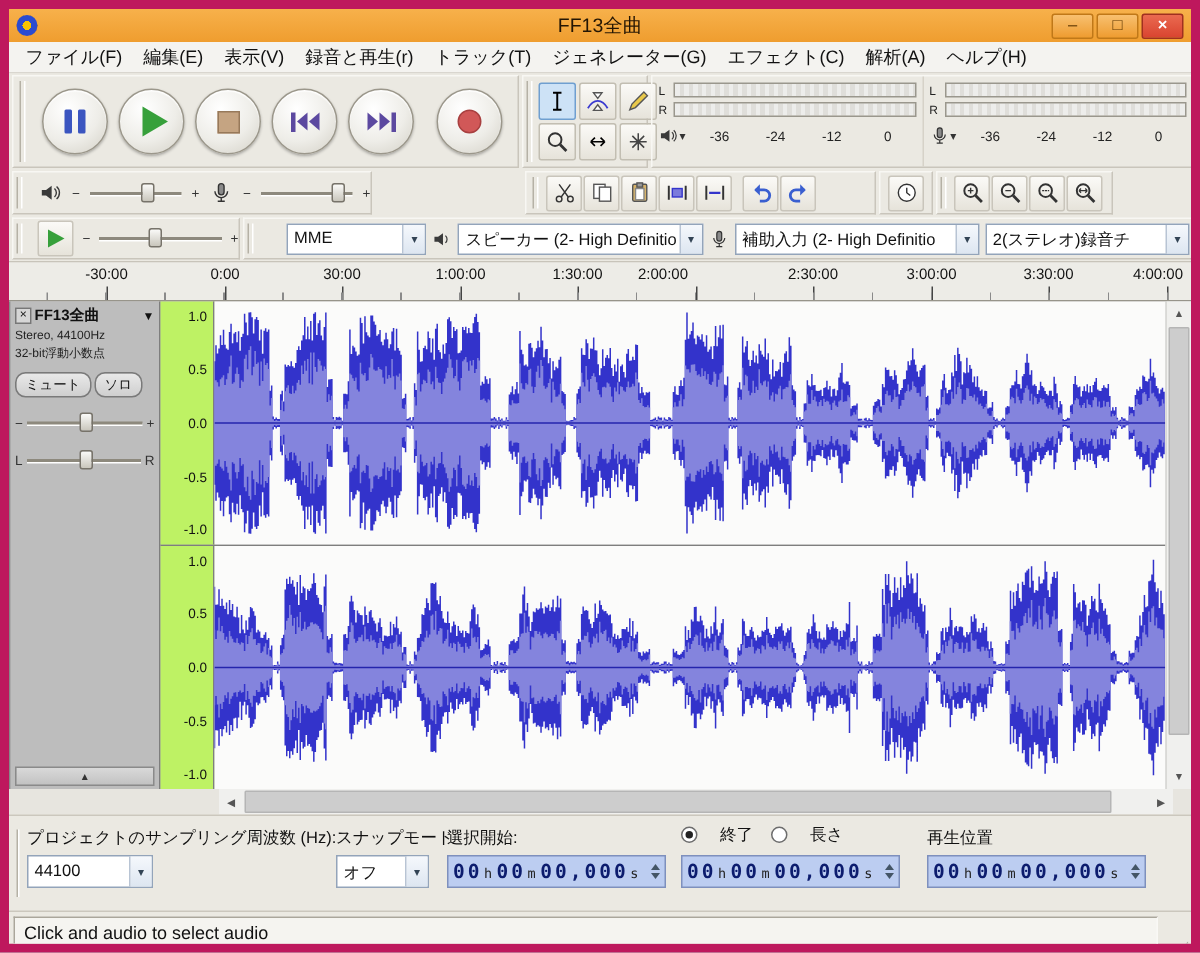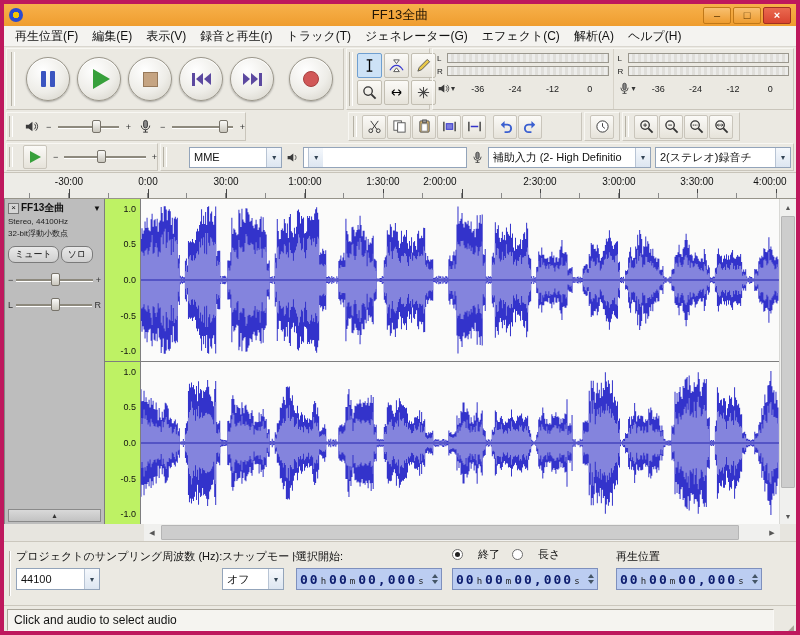--- a/index.html
+++ b/index.html
@@ -1,18 +1,18 @@
 <!DOCTYPE html>
 <html><head>
 <meta charset="utf-8">
 <style>
 *{margin:0;padding:0;box-sizing:border-box}
 html,body{width:800px;height:635px}
 body{font-family:"Liberation Sans","DejaVu Sans",sans-serif;font-size:12px;background:#8fa3ba;color:#111}
-#win{position:relative;width:800px;height:635px;background:#ebe9e2;border:4px solid #be185d;overflow:hidden}
+#win{position:relative;width:800px;height:635px;background:#ebe9e2;border:6px solid #be185d;overflow:hidden}
 
 #titlebar{position:absolute;top:0;left:0;right:0;height:22px;background:linear-gradient(#f7b14b,#ef9d2f);display:flex;align-items:center;padding:0 5px}
 #appicon{width:14px;height:14px;border-radius:50%;background:radial-gradient(circle at 50% 50%,#f6c400 0 3px,#2b4bd0 3px 7px,#1a2f8a 7px);z-index:2;flex:0 0 auto}
 #title{position:absolute;left:0;right:0;text-align:center;font-size:13px;color:#241604}
 .winbtns{margin-left:auto;display:flex;gap:2px;z-index:2}
 .winbtn{width:28px;height:17px;display:flex;align-items:center;justify-content:center;font-size:11px;line-height:1;border-radius:2px;cursor:default}
 .winbtn.minmax{background:linear-gradient(#f8c070,#ee9c30);border:1px solid #c07818;color:#5a3500}
 .winbtn.close{background:linear-gradient(#ea6a50,#d94430);border:1px solid #a03020;color:#fff;font-weight:bold}
 
 #menubar{position:absolute;top:22px;left:0;right:0;height:21px;background:#f4f3f0;border-bottom:1px solid #d9d6cf;display:flex;align-items:center;padding-left:4px}
@@ -132,21 +132,21 @@
     <span id="appicon"></span>
     <span id="title">FF13全曲</span>
     <span class="winbtns">
       <span class="winbtn minmax">–</span>
       <span class="winbtn minmax">□</span>
       <span class="winbtn close">×</span>
     </span>
   </div>
 
   <div id="menubar">
-    <span class="menu-item">再生位置(F)</span>
+    <span class="menu-item">ファイル(F)</span>
     <span class="menu-item">編集(E)</span>
     <span class="menu-item">表示(V)</span>
     <span class="menu-item">録音と再生(r)</span>
     <span class="menu-item">トラック(T)</span>
     <span class="menu-item">ジェネレーター(G)</span>
     <span class="menu-item">エフェクト(C)</span>
     <span class="menu-item">解析(A)</span>
     <span class="menu-item">ヘルプ(H)</span>
   </div>
 
@@ -406,20 +406,21 @@
           <span class="ctext">MME</span>
           <span class="carr">▾</span>
         </div>
       <span class="icon">
           <svg width="13" height="13" viewBox="0 0 16 16">
             <path d="M2 6v4h3l4 3V3L5 6z" fill="#3a3a3a"></path>
             <path d="M11 5a4 4 0 0 1 0 6" stroke="#3a3a3a" fill="none"></path>
           </svg>
         </span>
       <div class="combo" style="width:168px">
+          <span class="ctext">スピーカー (2- High Definitio</span>
           <span class="carr">▾</span>
         </div>
       <span class="icon">
           <svg width="13" height="13" viewBox="0 0 16 16">
             <rect x="6" y="1.5" width="4" height="8" rx="2" fill="#8a8a8a" stroke="#333"></rect>
             <path d="M3.5 7a4.5 4.5 0 0 0 9 0M8 11.5V14M5.5 14h5" stroke="#333" fill="none"></path>
           </svg>
         </span>
       <div class="combo" style="width:168px">
           <span class="ctext">補助入力 (2- High Definitio</span>

